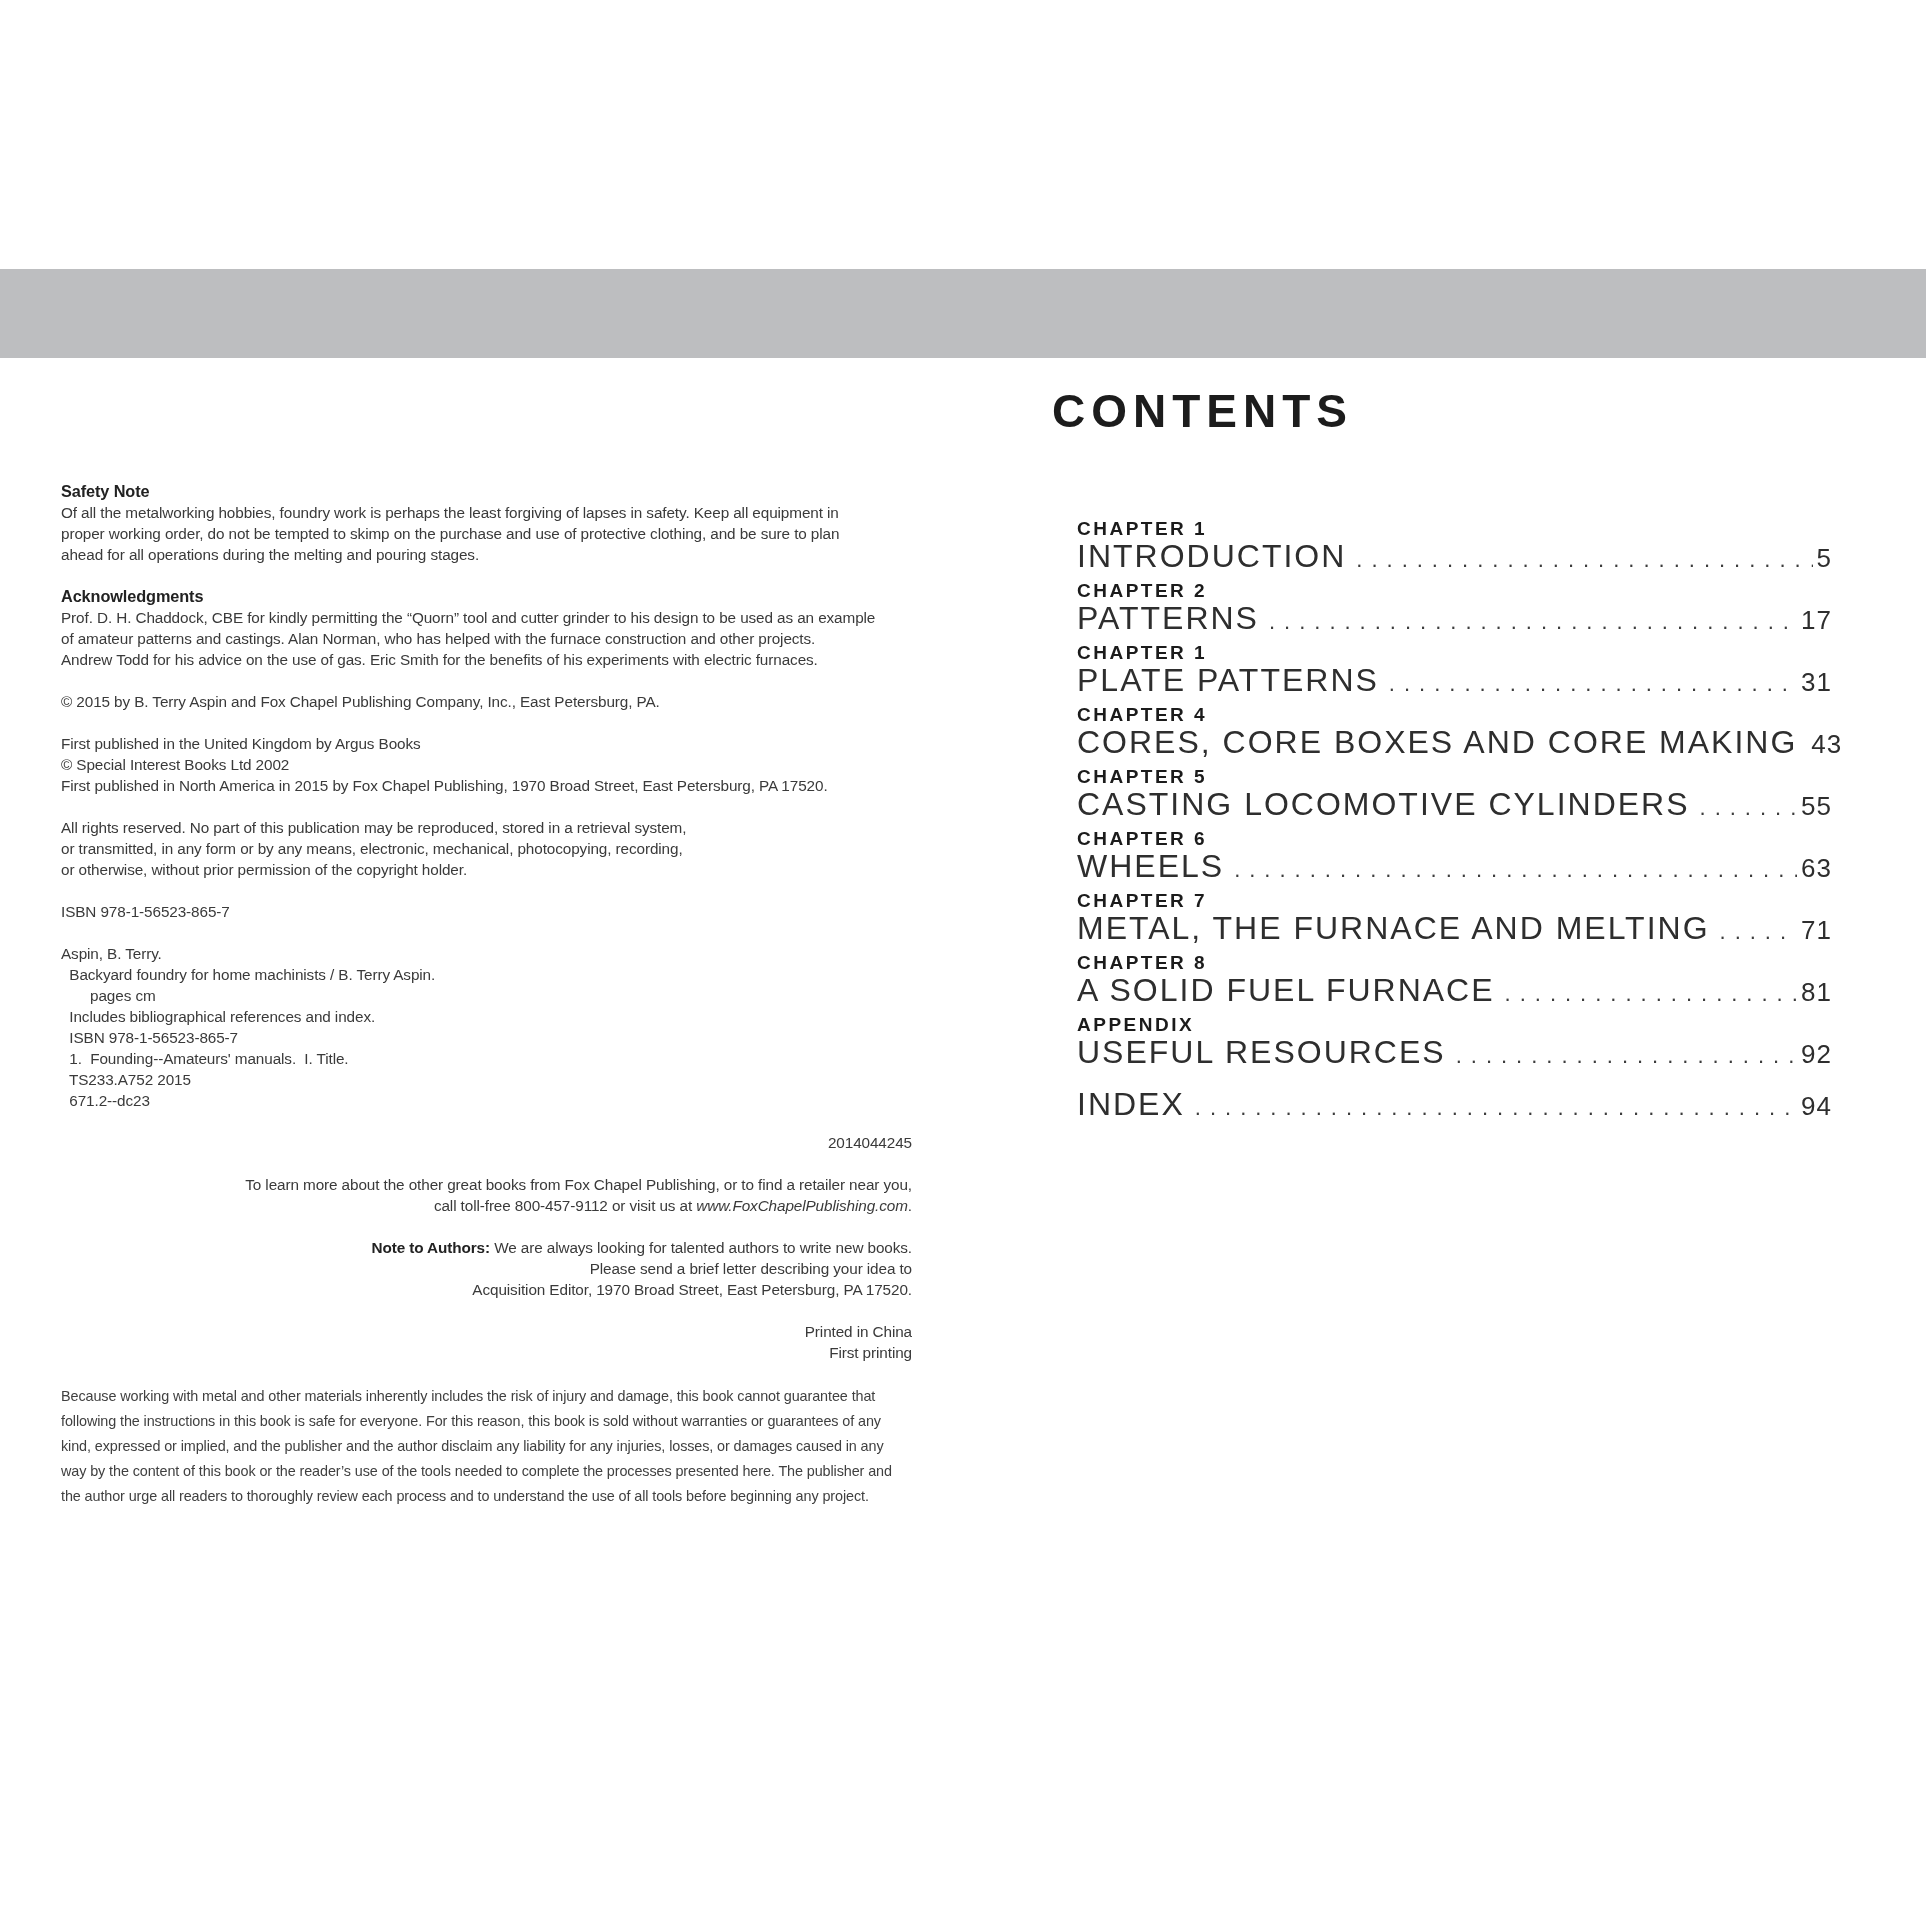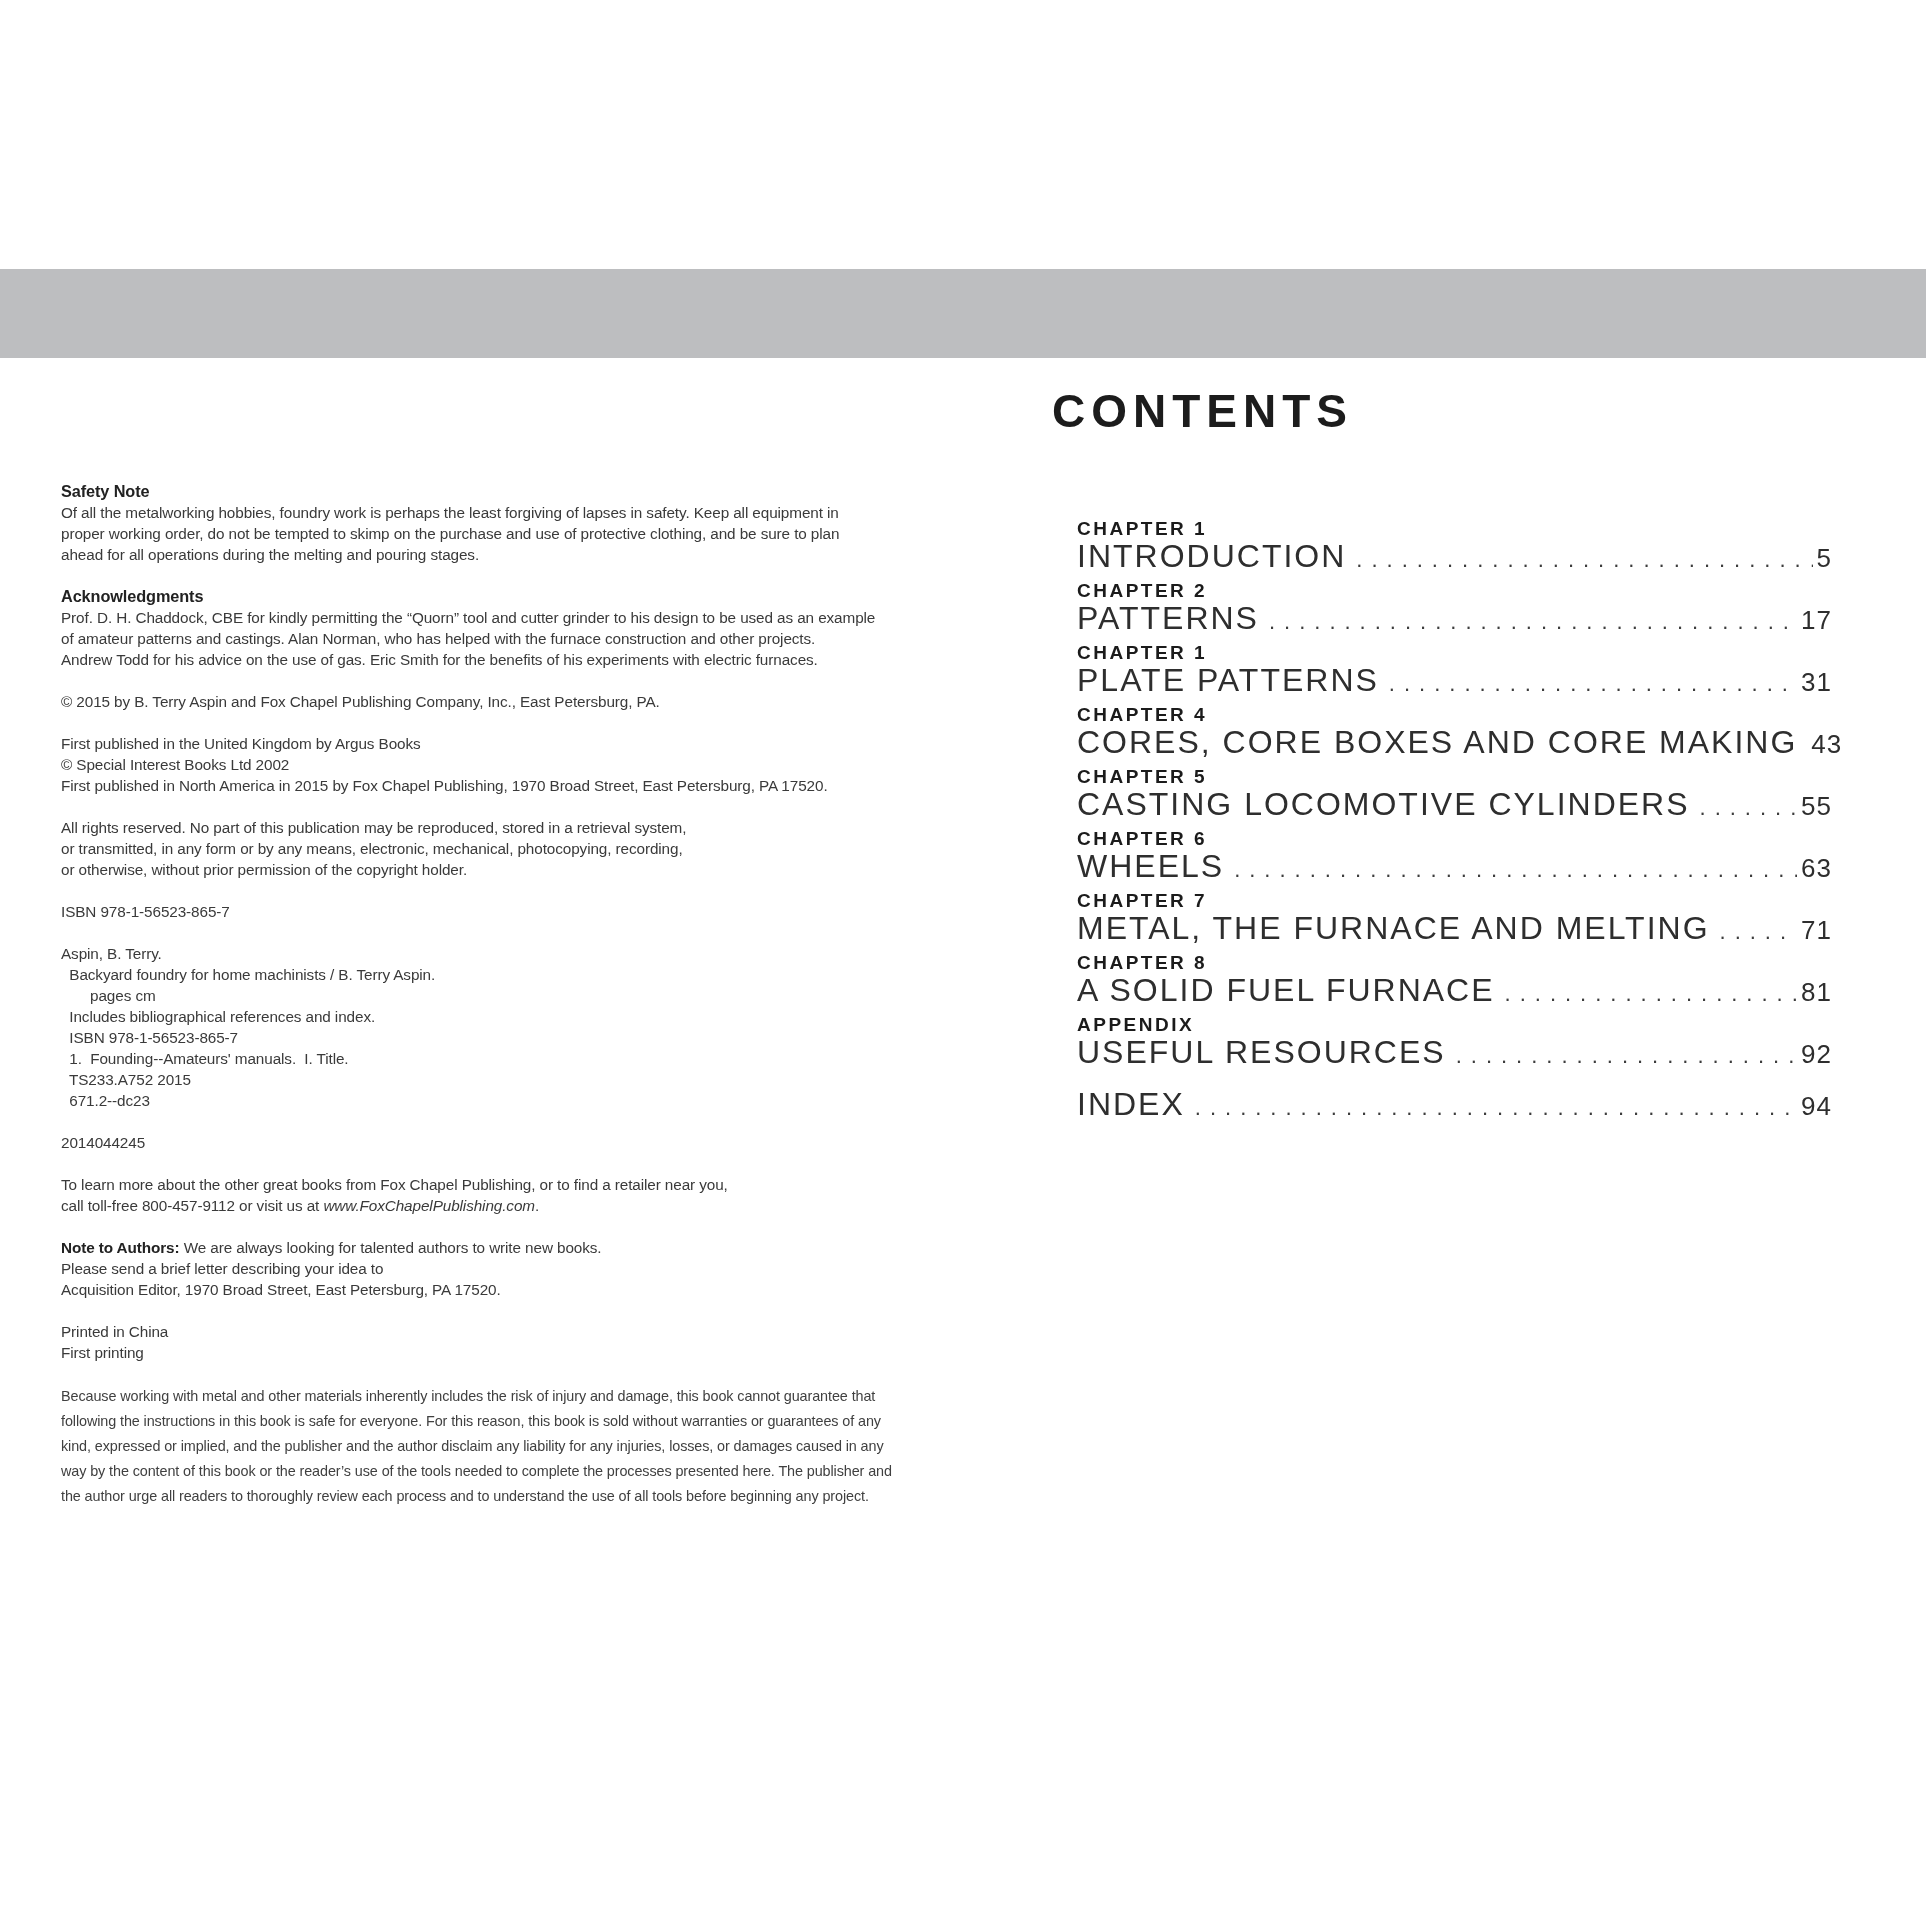--- a/index.html
+++ b/index.html
@@ -20,21 +20,21 @@
   .left-col {
     position: absolute; left: 61px; top: 481px; width: 851px;
     font-size: 15.3px; line-height: 21px; color: #3a3a3a;
     letter-spacing: -0.1px;
   }
   .left-col .para { margin: 0 0 21px 0; white-space: pre; }
   .left-col .heading {
     font-weight: bold; color: #222; font-size: 16.3px;
     margin: 0; white-space: pre;
   }
-  .left-col .centered { text-align: left; }
+  .left-col .centered { text-align: right; }
   .left-col .lc-block { white-space: pre; }
   .left-col .bold-lead { font-weight: bold; color: #222; }
   .left-col .italic-url { font-style: italic; }
   .left-col .disclaimer {
     font-size: 14.4px; line-height: 25px; margin-top: 6px;
     color: #404040;
   }
   
   .contents-title {
     position: absolute; left: 1052px; top: 384px;

